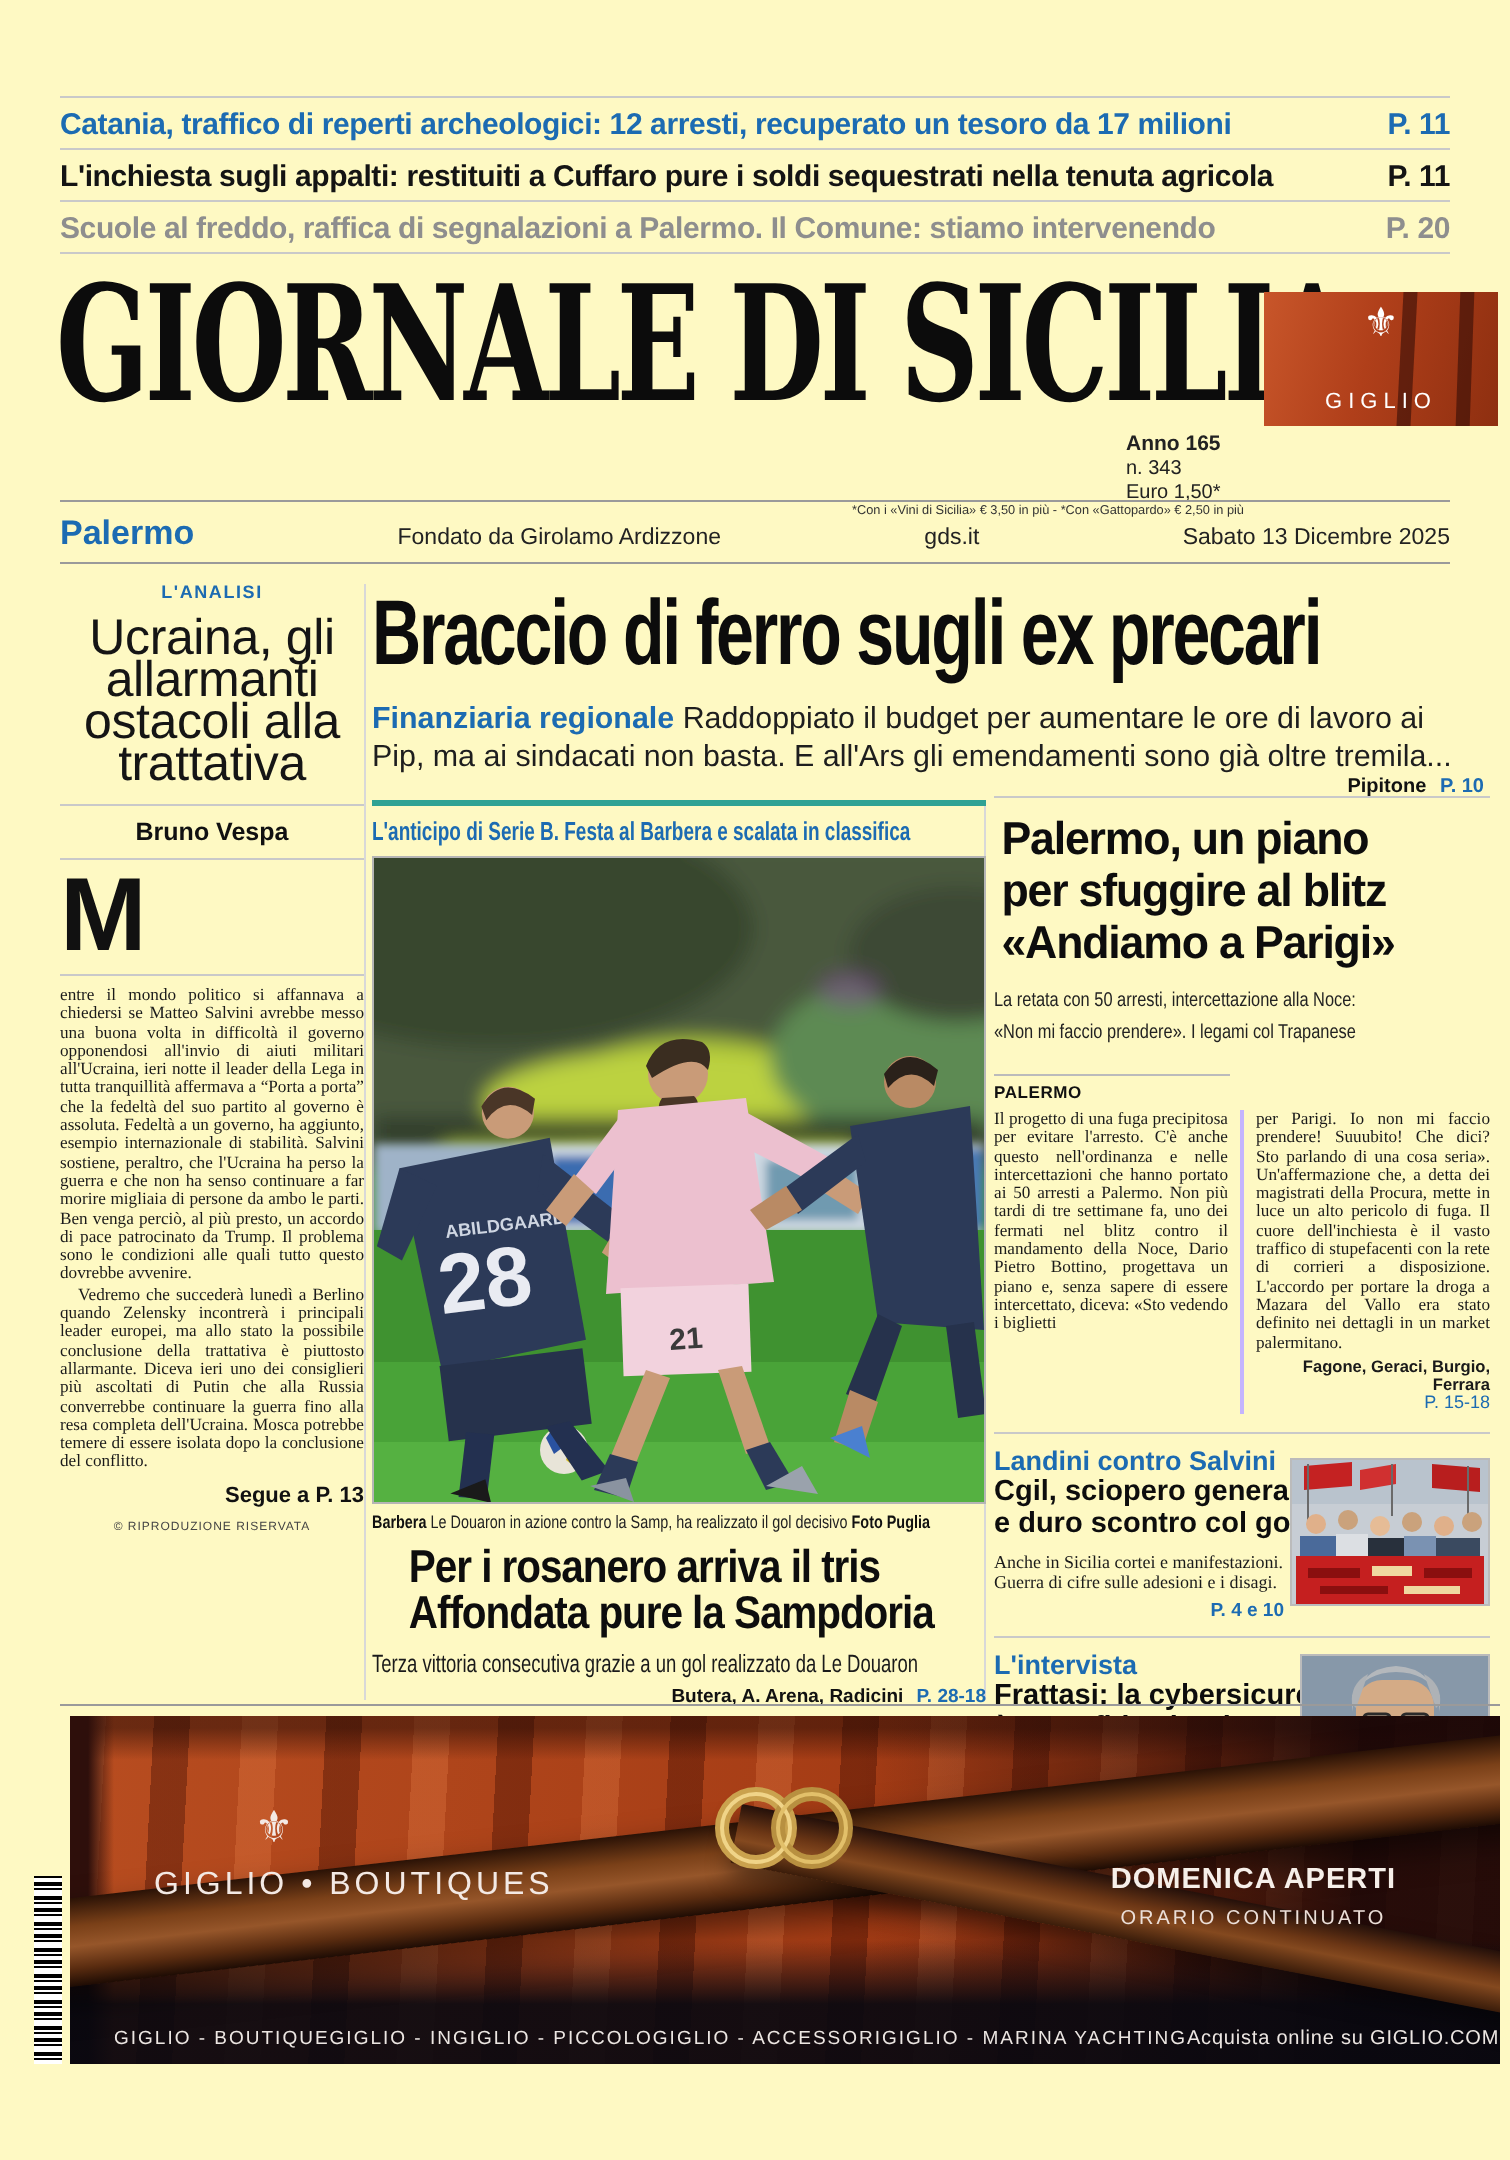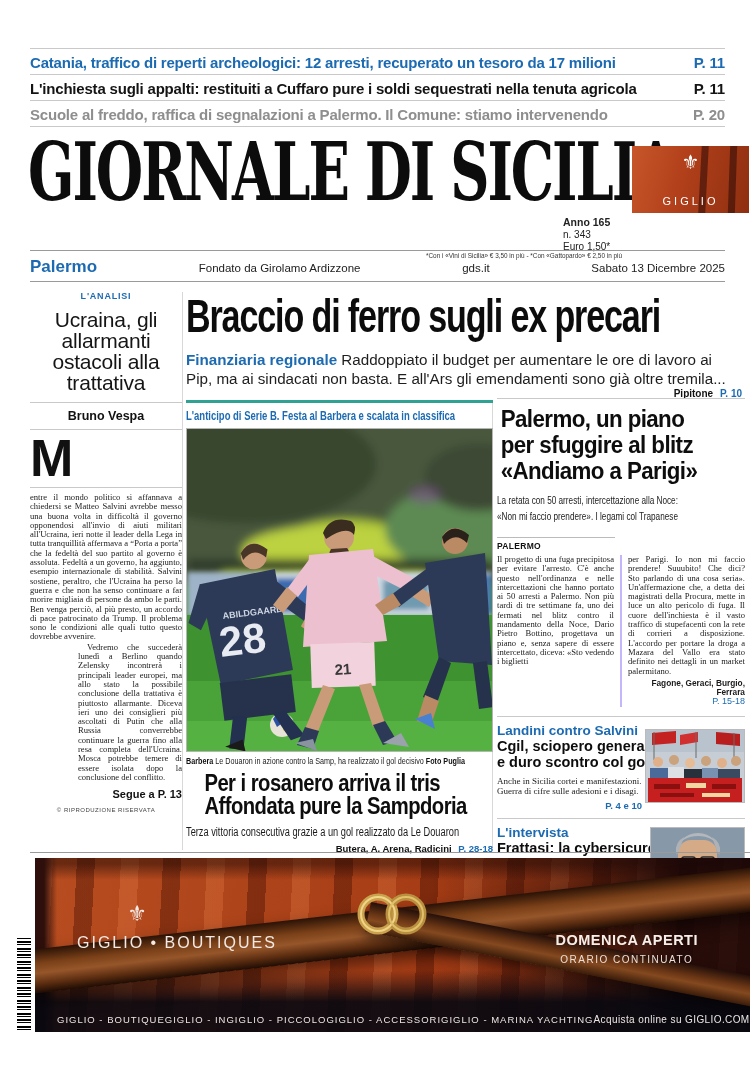--- a/index.html
+++ b/index.html
@@ -1,16 +1,16 @@
 <!DOCTYPE html>
 <html><head>
 <meta charset="utf-8">
 <style>
   html,body{margin:0;padding:0;background:#e9e9e9;}
-  .page{position:relative;width:755px;height:1080px;background:#ffffff;overflow:hidden;
+  .page{position:relative;width:755px;height:1080px;background:#fef9c3;overflow:hidden;
         font-family:"Liberation Sans",sans-serif;color:#111;}
   .rule{position:absolute;height:1px;background:#c9c9c9;}
   .vrule{position:absolute;width:1px;background:#d8d8d8;}
   .fit{display:block;white-space:nowrap;transform-origin:0 50%;}
 
   
   .toprow{position:absolute;left:30px;width:695px;display:flex;justify-content:space-between;
           font-weight:bold;font-size:15px;letter-spacing:-0.2px;}
   .c-blue{color:#1c6bb2;} .c-black{color:#141414;} .c-gray{color:#8e8e8e;}
 
@@ -29,27 +29,27 @@
   .pricenote{position:absolute;left:250px;top:252px;width:372px;text-align:right;font-size:6.4px;color:#333;}
 
   
   .dateline{position:absolute;left:30px;top:257px;width:695px;display:flex;justify-content:space-between;
             align-items:baseline;font-size:11.5px;color:#222;}
   .edition{font-size:17px;font-weight:bold;color:#1c6bb2;}
 
   
   .anal{position:absolute;left:30px;top:291px;width:152px;}
   .anal .kick{font-size:9px;font-weight:bold;letter-spacing:.8px;color:#1c6bb2;text-align:center;}
-  .anal .title{margin-top:8px;font-size:21px;line-height:21px;text-align:center;color:#151515;letter-spacing:-.2px;}
+  .anal .title{margin-top:8px;font-size:25px;line-height:21px;text-align:center;color:#151515;letter-spacing:-.2px;}
   .hr{height:1px;background:#c9c9c9;margin-top:9px;}
   .anal .author{margin:6px 0 6px;font-size:12.5px;font-weight:bold;text-align:center;}
   .anal .dropcap{font-size:52px;font-weight:800;line-height:50px;margin-top:3px;}
   .serif{font-family:"Liberation Serif","DejaVu Serif",serif;}
   .anal .body{margin-top:5px;font-size:8.6px;line-height:9.3px;text-align:justify;color:#1a1a1a;}
-  .anal .body2{text-indent:9px;margin-top:1px;margin-left:48px;}
+  .anal .body2{text-indent:9px;margin-top:1px;}
   .anal .follow{margin-top:6px;text-align:right;font-size:11px;font-weight:bold;}
   .anal .copy{margin-top:7px;text-align:center;font-size:6px;letter-spacing:.5px;color:#444;}
 
   
   .lead{position:absolute;left:186px;top:292px;width:556px;}
   .lead .head{font-size:46px;line-height:48px;font-weight:bold;letter-spacing:-1.5px;color:#0c0c0c;transform:scaleX(.74);}
   .lead .deck{margin-top:10px;font-size:15.2px;line-height:19px;color:#1e1e1e;width:552px;}
   .lead .deck .kk{color:#1c6bb2;font-weight:bold;}
   .byline{text-align:right;font-size:10px;}
   .byline .nm{font-weight:bold;color:#111;}

